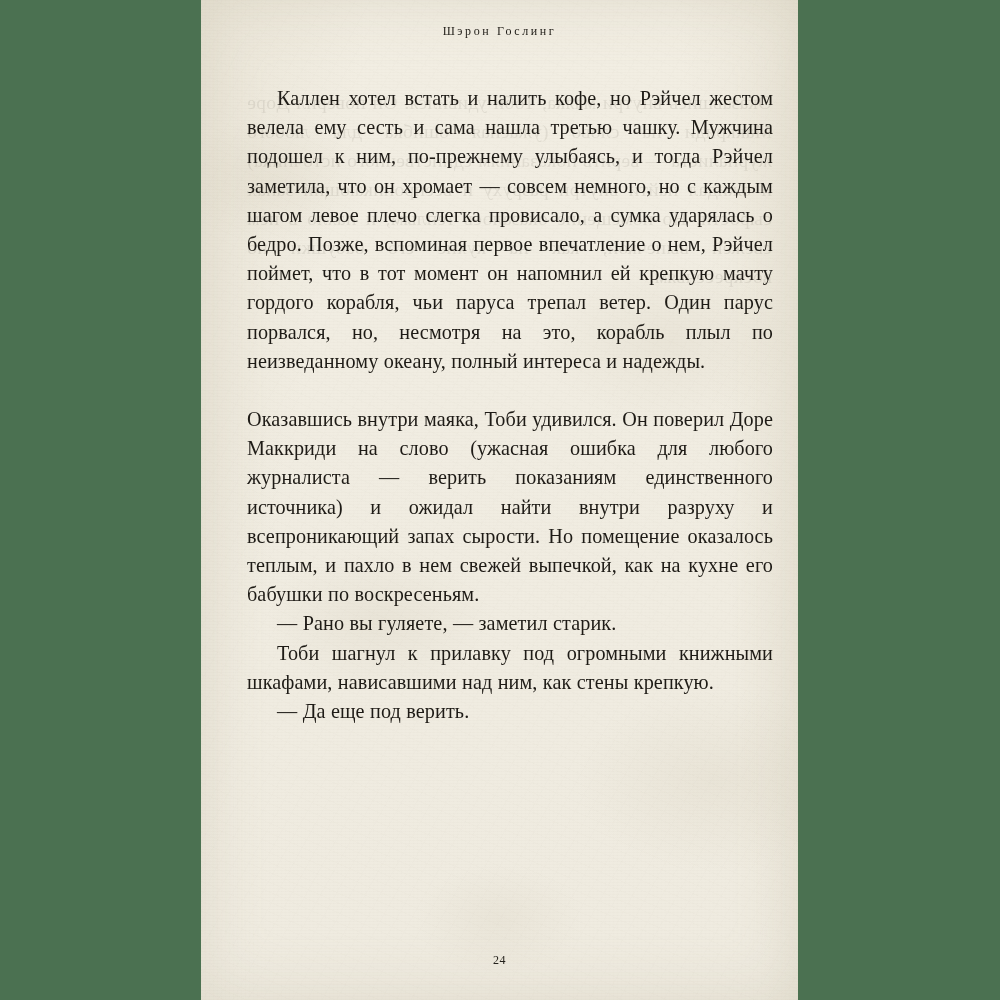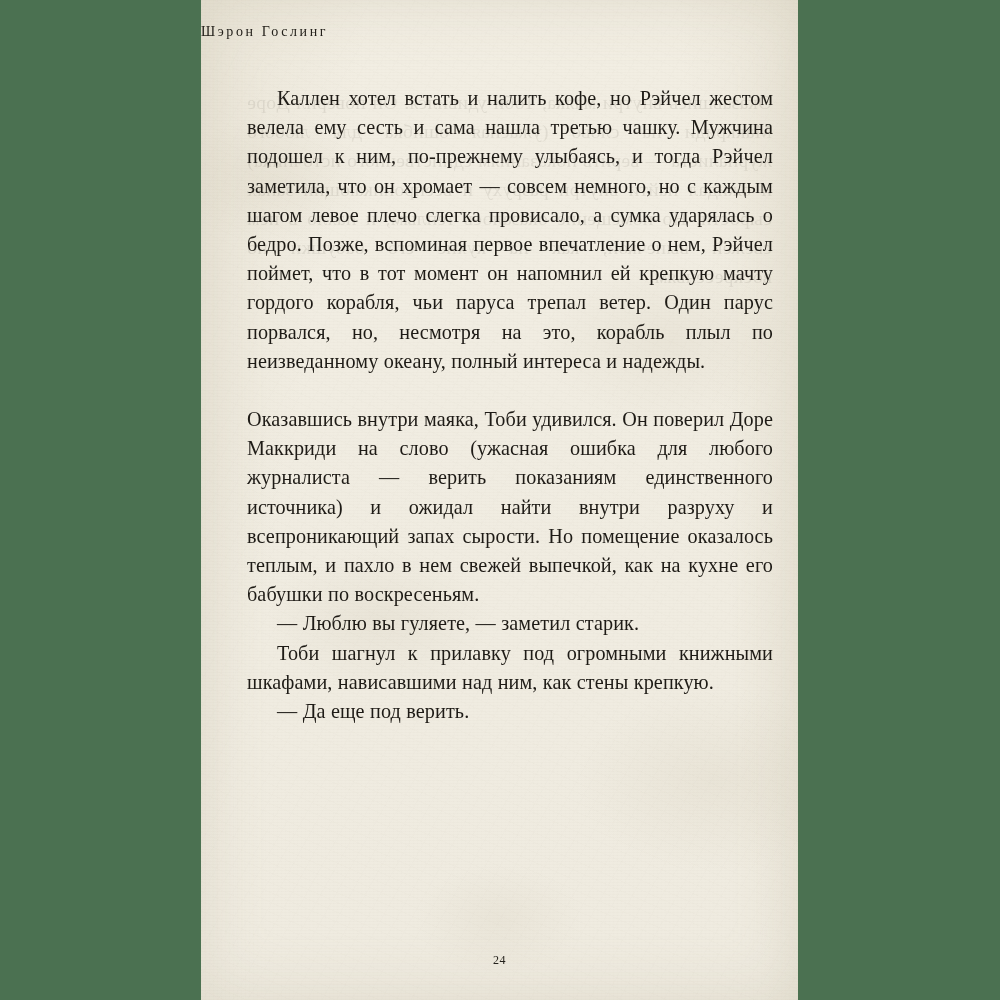--- a/index.html
+++ b/index.html
@@ -74,22 +74,22 @@
     overflow: hidden;
     white-space: pre-wrap;
   }
 
   
   #running-head {
     position: absolute;
     left: 0;
     top: 24px;
     width: 100%;
-    text-align: left;
-    font-size: 14px;
+    text-align: center;
+    font-size: 12px;
     letter-spacing: 2.6px;
     color: #23201a;
     white-space: pre;
   }
 
   
   #textblock {
     position: absolute;
     left: 46px;
     top: 84px;
@@ -132,21 +132,21 @@
 
     <div id="grain"></div>
 
     <div id="bleed">Оказавшись внутри маяка, Тоби удивился. Он поверил Доре Маккриди на слово (ужасная ошибка для любого журналиста — верить показаниям единственного источника) и ожидал найти внутри разруху и всепроникающий запах сырости. Но помещение оказалось теплым, и пахло в нем свежей выпечкой, как на кухне его бабушки по воскресеньям.</div>
 
     <div id="running-head">Шэрон Гослинг</div>
 
     <div id="textblock">
       <p class="para indent">Каллен хотел встать и налить кофе, но Рэйчел жестом велела ему сесть и сама нашла третью чашку. Мужчина подошел к ним, по-прежнему улыбаясь, и тогда Рэйчел заметила, что он хромает — совсем немного, но с каждым шагом левое плечо слегка провисало, а сумка ударялась о бедро. Позже, вспоминая первое впечатление о нем, Рэйчел поймет, что в тот момент он напомнил ей крепкую мачту гордого корабля, чьи паруса трепал ветер. Один парус порвался, но, несмотря на это, корабль плыл по неизведанному океану, полный интереса и надежды.</p>
       <p class="para noindent gap-before">Оказавшись внутри маяка, Тоби удивился. Он поверил Доре Маккриди на слово (ужасная ошибка для любого журналиста — верить показаниям единственного источника) и ожидал найти внутри разруху и всепроникающий запах сырости. Но помещение оказалось теплым, и пахло в нем свежей выпечкой, как на кухне его бабушки по воскресеньям.</p>
-      <p class="para indent">— Люблю вы гуляете, — заметил старик.</p>
+      <p class="para indent">— Рано вы гуляете, — заметил старик.</p>
       <p class="para indent">Тоби шагнул к прилавку под огромными книжными шкафами, нависавшими над ним, как стены крепкую.</p>
       <p class="para indent">— Да еще под верить.</p>
     </div>
 
     <div id="folio">24</div>
 
   </div>
 </div>
 
 </body></html>

